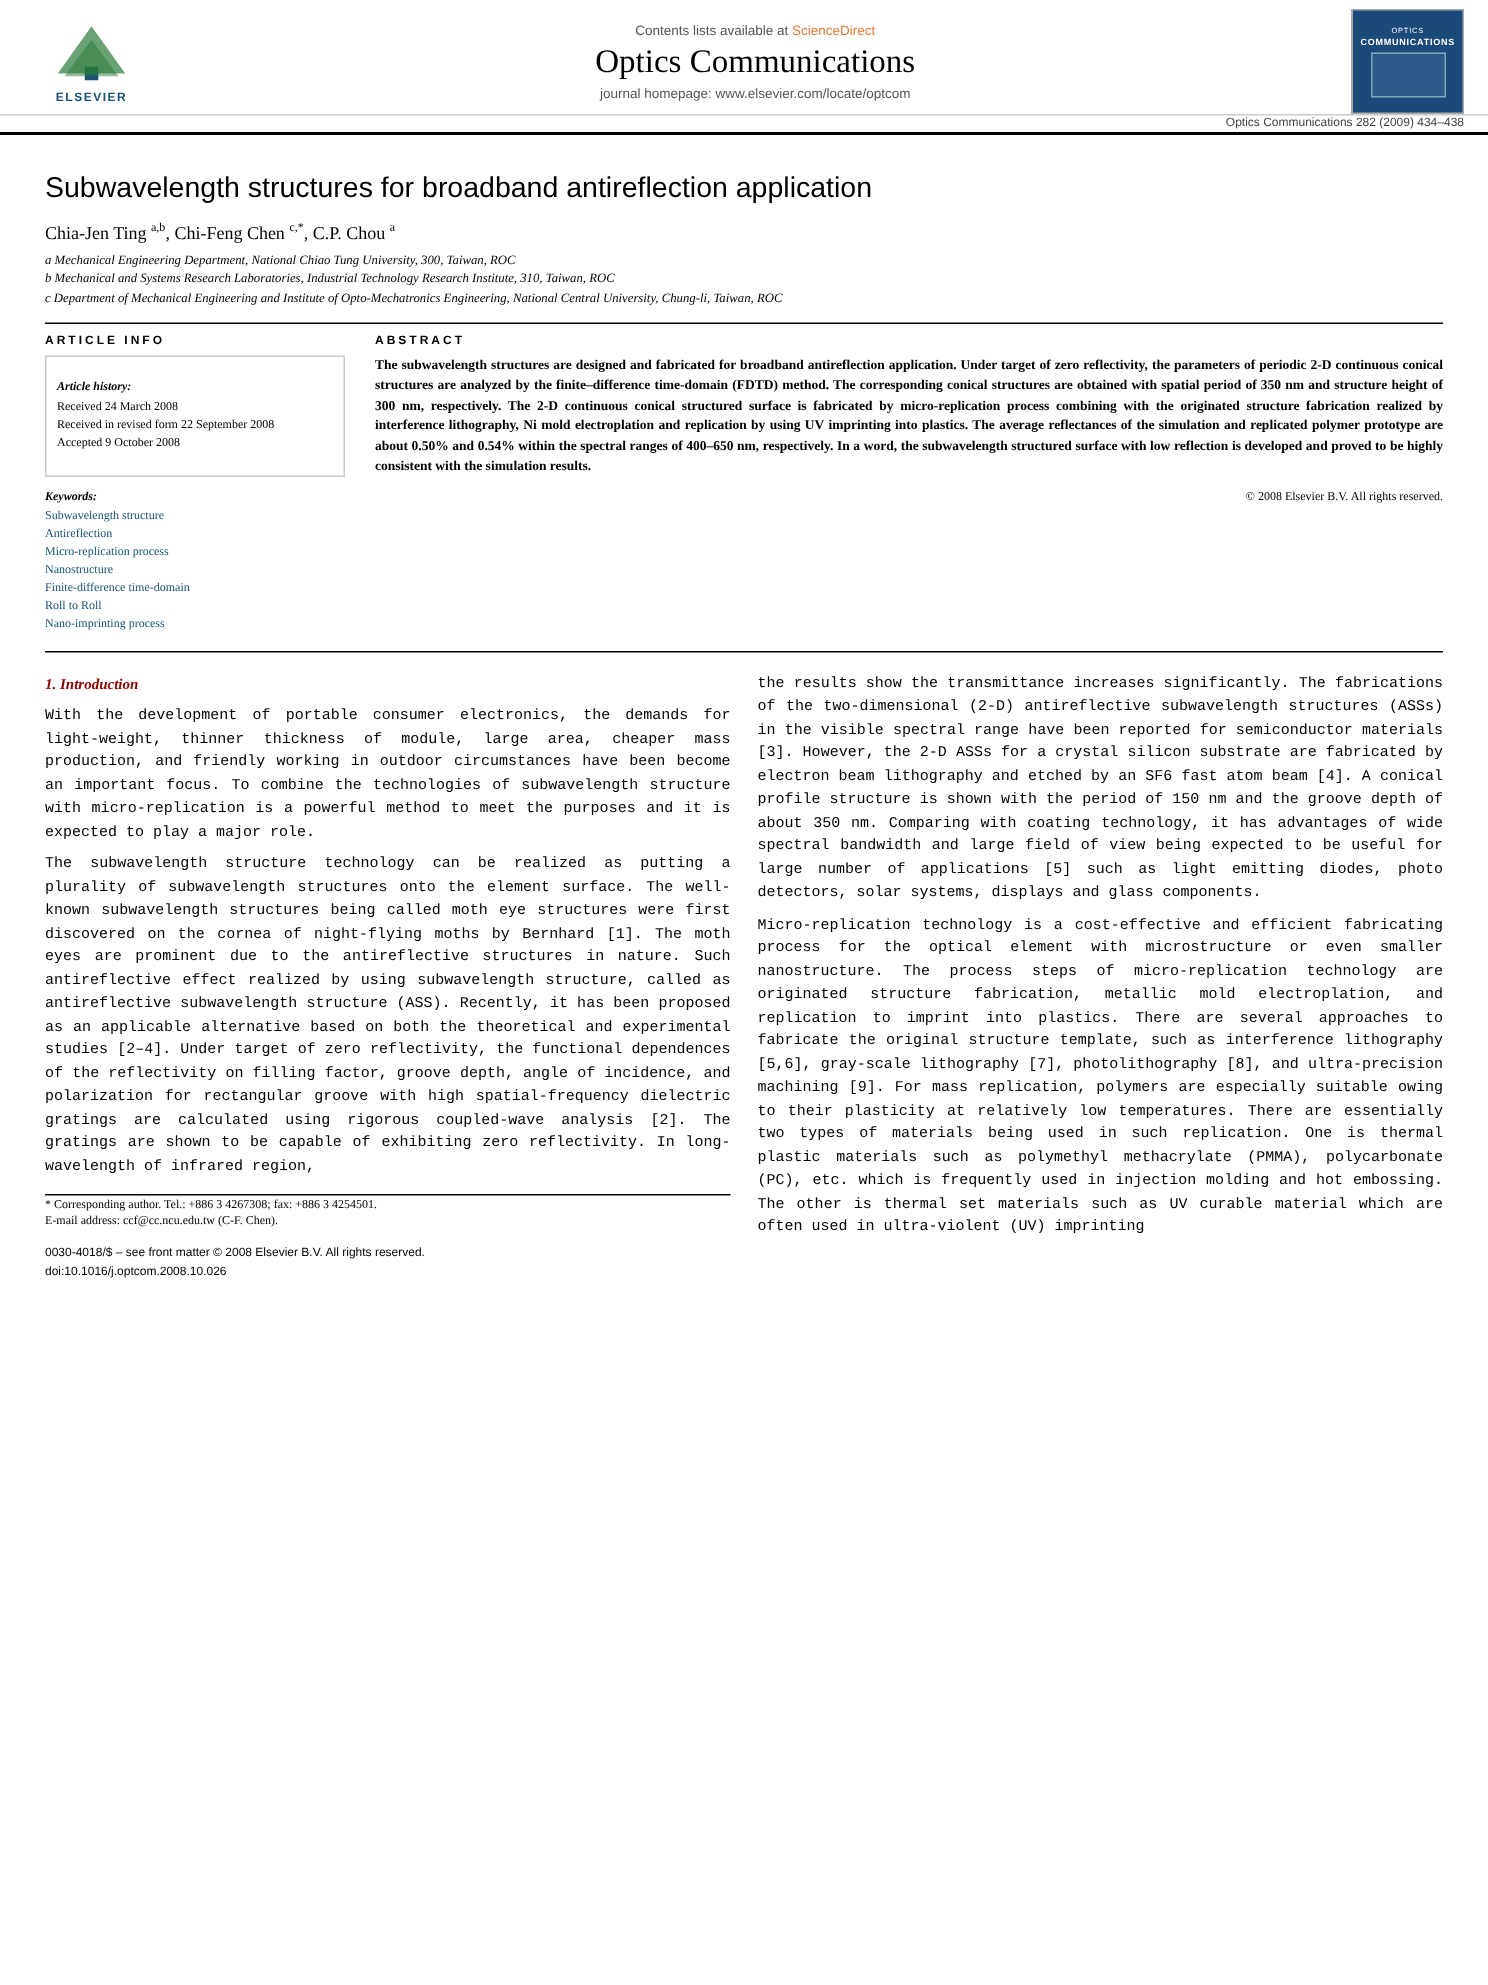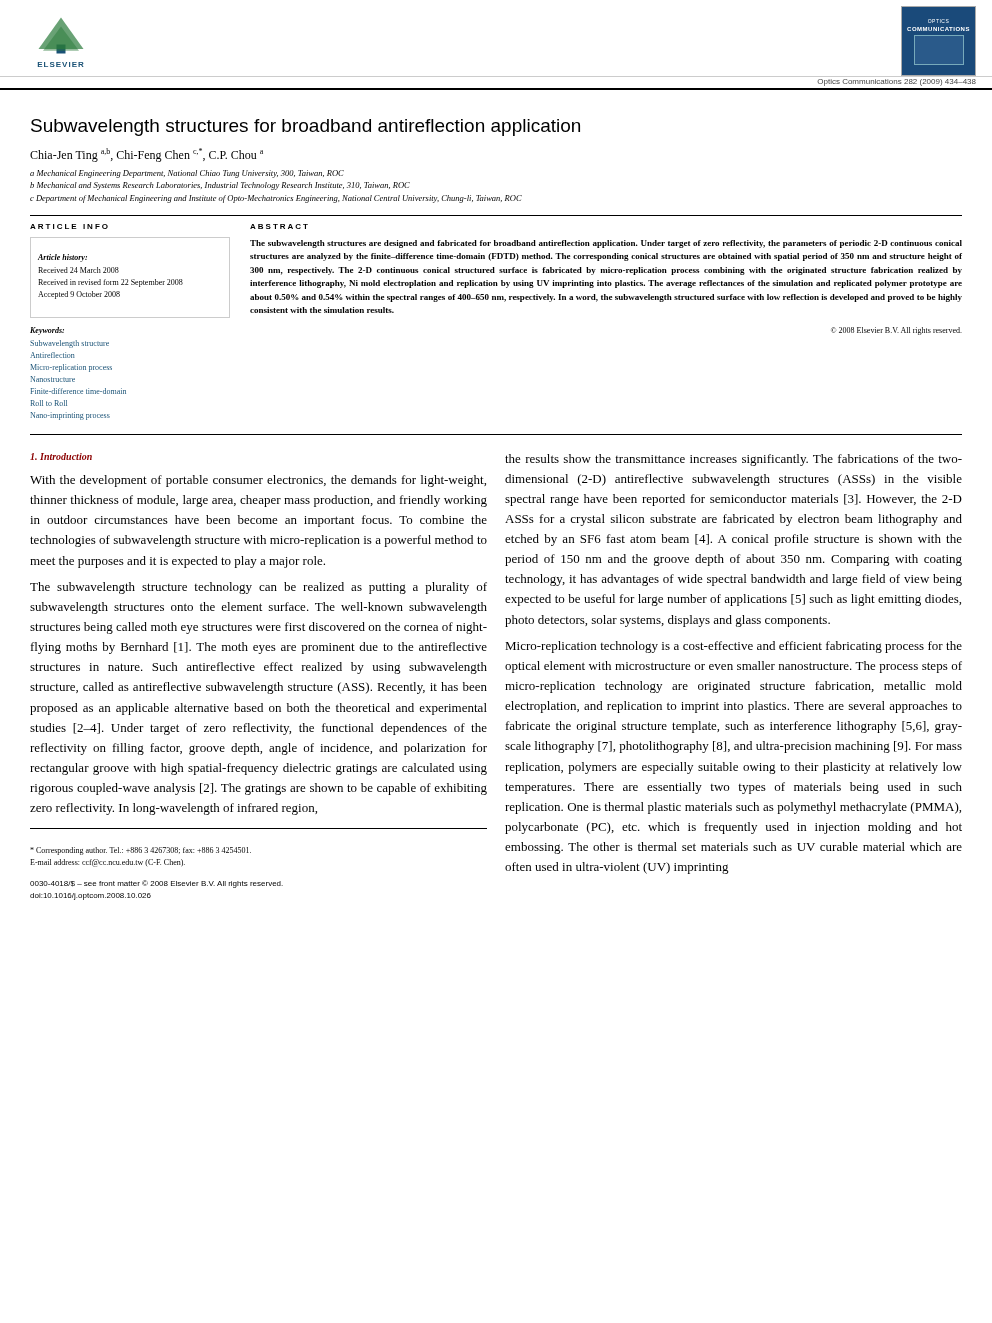--- a/index.html
+++ b/index.html
@@ -212,31 +212,31 @@
     .section-heading {
       font-size: 10px;
       font-weight: bold;
       font-style: italic;
       color: #8B0000;
       margin-bottom: 6px;
       font-family: "Times New Roman", Times, serif;
     }
 
     .body-paragraph {
-      font-size: 13px;
+      font-size: 10px;
       line-height: 1.55;
       text-align: justify;
       margin-bottom: 6px;
-      font-family: Liberation Serif, serif;
+      font-family: Liberation Mono, monospace;
     }
 
     .footnote-area {
       border-top: 1px solid #000;
       margin-top: 10px;
-      padding-top: 16px;
+      padding-top: 0;
       font-size: 8px;
       font-family: "Times New Roman", Times, serif;
       line-height: 1.4;
     }
 
     .bottom-info {
       font-size: 8px;
       font-family: Arial, sans-serif;
       color: #000;
       margin-top: 10px;
@@ -250,20 +250,28 @@
   <div class="journal-top-bar" style="border:none; padding:0; flex-direction:column; align-items:center; width:90px;">
     <svg class="elsevier-tree" viewBox="0 0 70 50">
 
       <rect x="30" y="35" width="10" height="10" fill="#1a5276"></rect>
       <polygon points="35,5 10,40 60,40" fill="#2a7a3a" opacity="0.7"></polygon>
       <polygon points="35,15 15,42 55,42" fill="#2a7a3a" opacity="0.5"></polygon>
     </svg>
     <span class="elsevier-label">ELSEVIER</span>
   </div>
 
+  <div class="journal-center">
+    <div class="sciencedirect-line">
+      <span>Contents lists available at</span>
+      <span style="color:#e07b39;">ScienceDirect</span>
+    </div>
+    <div class="journal-title-main">Optics Communications</div>
+    <div class="journal-homepage-line">journal homepage: www.elsevier.com/locate/optcom</div>
+  </div>
 
   <div class="journal-thumb">
     <div style="font-size:5px; text-transform:uppercase; letter-spacing:0.5px; margin-bottom:2px;">OPTICS</div>
     <div style="font-size:6px; font-weight:bold; letter-spacing:0.5px;">COMMUNICATIONS</div>
     <div style="width:50px; height:30px; background:#2a5a8a; margin-top:3px; border:1px solid #7ab;"></div>
   </div>
 </div>
 
 <div style="font-size:8px; font-family:Arial,sans-serif; text-align:right; padding-right:16px; color:#444; border-bottom:2px solid #000; padding-bottom:2px; margin:0 0 0 0;">Optics Communications 282 (2009) 434–438</div>
 

